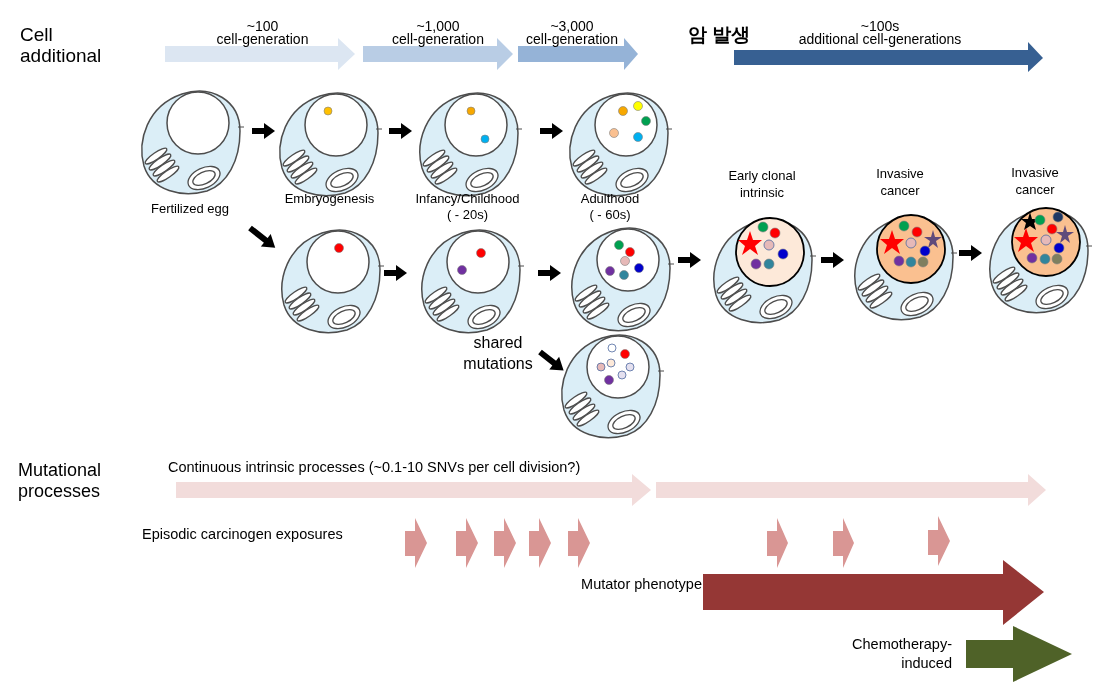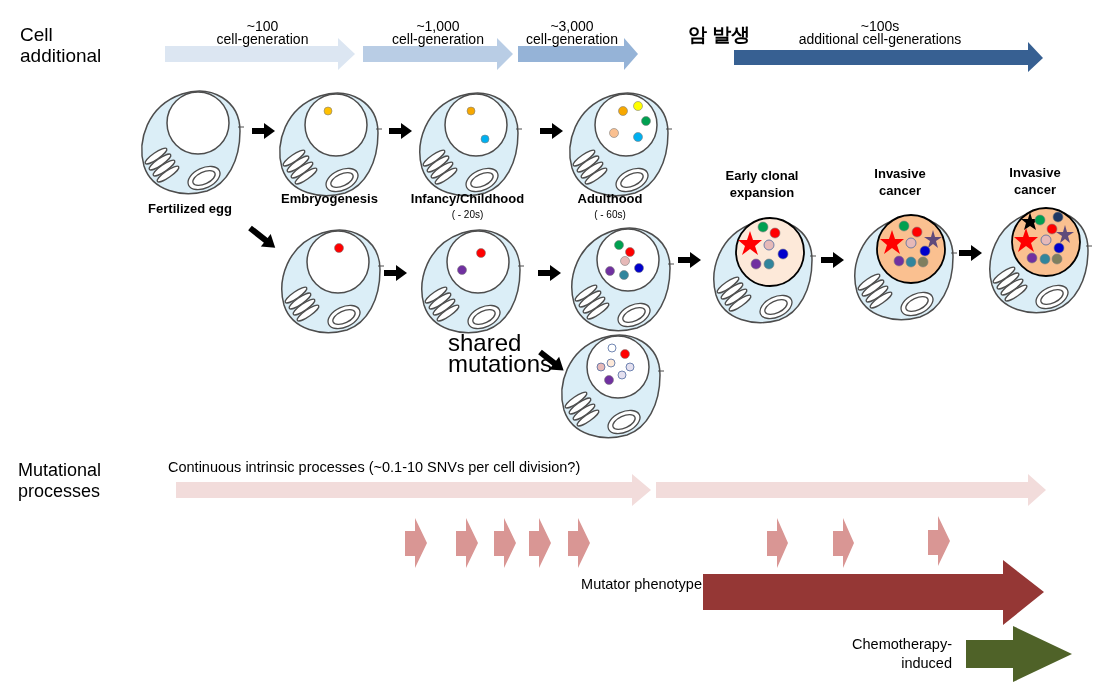--- a/index.html
+++ b/index.html
@@ -1,25 +1,25 @@
 <!DOCTYPE html>
 <html><head>
 <meta charset="utf-8">
 <style>
   html, body { margin:0; padding:0; background:#ffffff; }
   body { width:1098px; height:688px; position:relative; overflow:hidden; font-family:"Liberation Sans", sans-serif; color:#000; }
   .abs { position:absolute; }
   .section-title { font-weight:normal; font-size:19px; line-height:21px; text-align:left; }
   .gen-label { font-size:14px; line-height:13px; text-align:center; white-space:nowrap; }
-  .stage-label { font-weight:bold; font-size:13px; line-height:17px; text-align:center; white-space:nowrap; }
-  .stage-sub { font-size:10px; line-height:16px; text-align:center; white-space:nowrap; }
+  .stage-label { font-weight:normal; font-size:13px; line-height:17px; text-align:center; white-space:nowrap; }
+  .stage-sub { font-size:13px; line-height:16px; text-align:center; white-space:nowrap; }
   .proc-label { font-size:14.5px; line-height:19px; white-space:nowrap; }
   .korean { font-weight:bold; font-size:19px; white-space:nowrap; }
   svg.layer { position:absolute; left:0; top:0; }
-  .shared { font-size:24px; line-height:21px; white-space:nowrap; }
+  .shared { font-size:16px; line-height:21px; text-align:center; white-space:nowrap; }
 </style>
 </head>
 <body>
 
 <div class="abs section-title" style="left:20px; top:24px; width:120px;">
   <div>Cell</div>
   <div>additional</div>
 </div>
 <div class="abs section-title" style="left:18px; top:460px; width:124px; font-size:18px;">
   <div>Mutational</div>
@@ -208,38 +208,39 @@
 <div class="abs" style="left:400px; top:190px; width:135px;">
   <div class="stage-label">Infancy/Childhood</div>
   <div class="stage-sub">( - 20s)</div>
 </div>
 <div class="abs" style="left:560px; top:190px; width:100px;">
   <div class="stage-label">Adulthood</div>
   <div class="stage-sub">( - 60s)</div>
 </div>
 <div class="abs" style="left:706px; top:167px; width:112px;">
   <div class="stage-label">Early clonal</div>
-  <div class="stage-label">expansion</div>
+  <div class="stage-label">intrinsic</div>
 </div>
 <div class="abs" style="left:855px; top:165px; width:90px;">
   <div class="stage-label">Invasive</div>
   <div class="stage-label">cancer</div>
 </div>
 <div class="abs" style="left:990px; top:164px; width:90px;">
   <div class="stage-label">Invasive</div>
   <div class="stage-label">cancer</div>
 </div>
 
 <div class="abs shared" style="left:448px; top:332px; width:100px;">
   <div>shared</div>
   <div>mutations</div>
 </div>
 
 <div class="abs proc-label" style="left:168px; top:458px;">Continuous intrinsic processes (~0.1-10 SNVs per cell division?)</div>
 <div class="abs proc-label" style="left:142px; top:525px; text-align:center;">
+  <div>Episodic carcinogen exposures</div>
 </div>
 <div class="abs proc-label" style="left:486px; top:575px; width:216px; text-align:right;">
   <div>Mutator phenotype</div>
 </div>
 <div class="abs proc-label" style="left:820px; top:635px; width:132px; text-align:right;">
   <div>Chemotherapy-</div>
   <div>induced</div>
 </div>
 
 </body></html>

